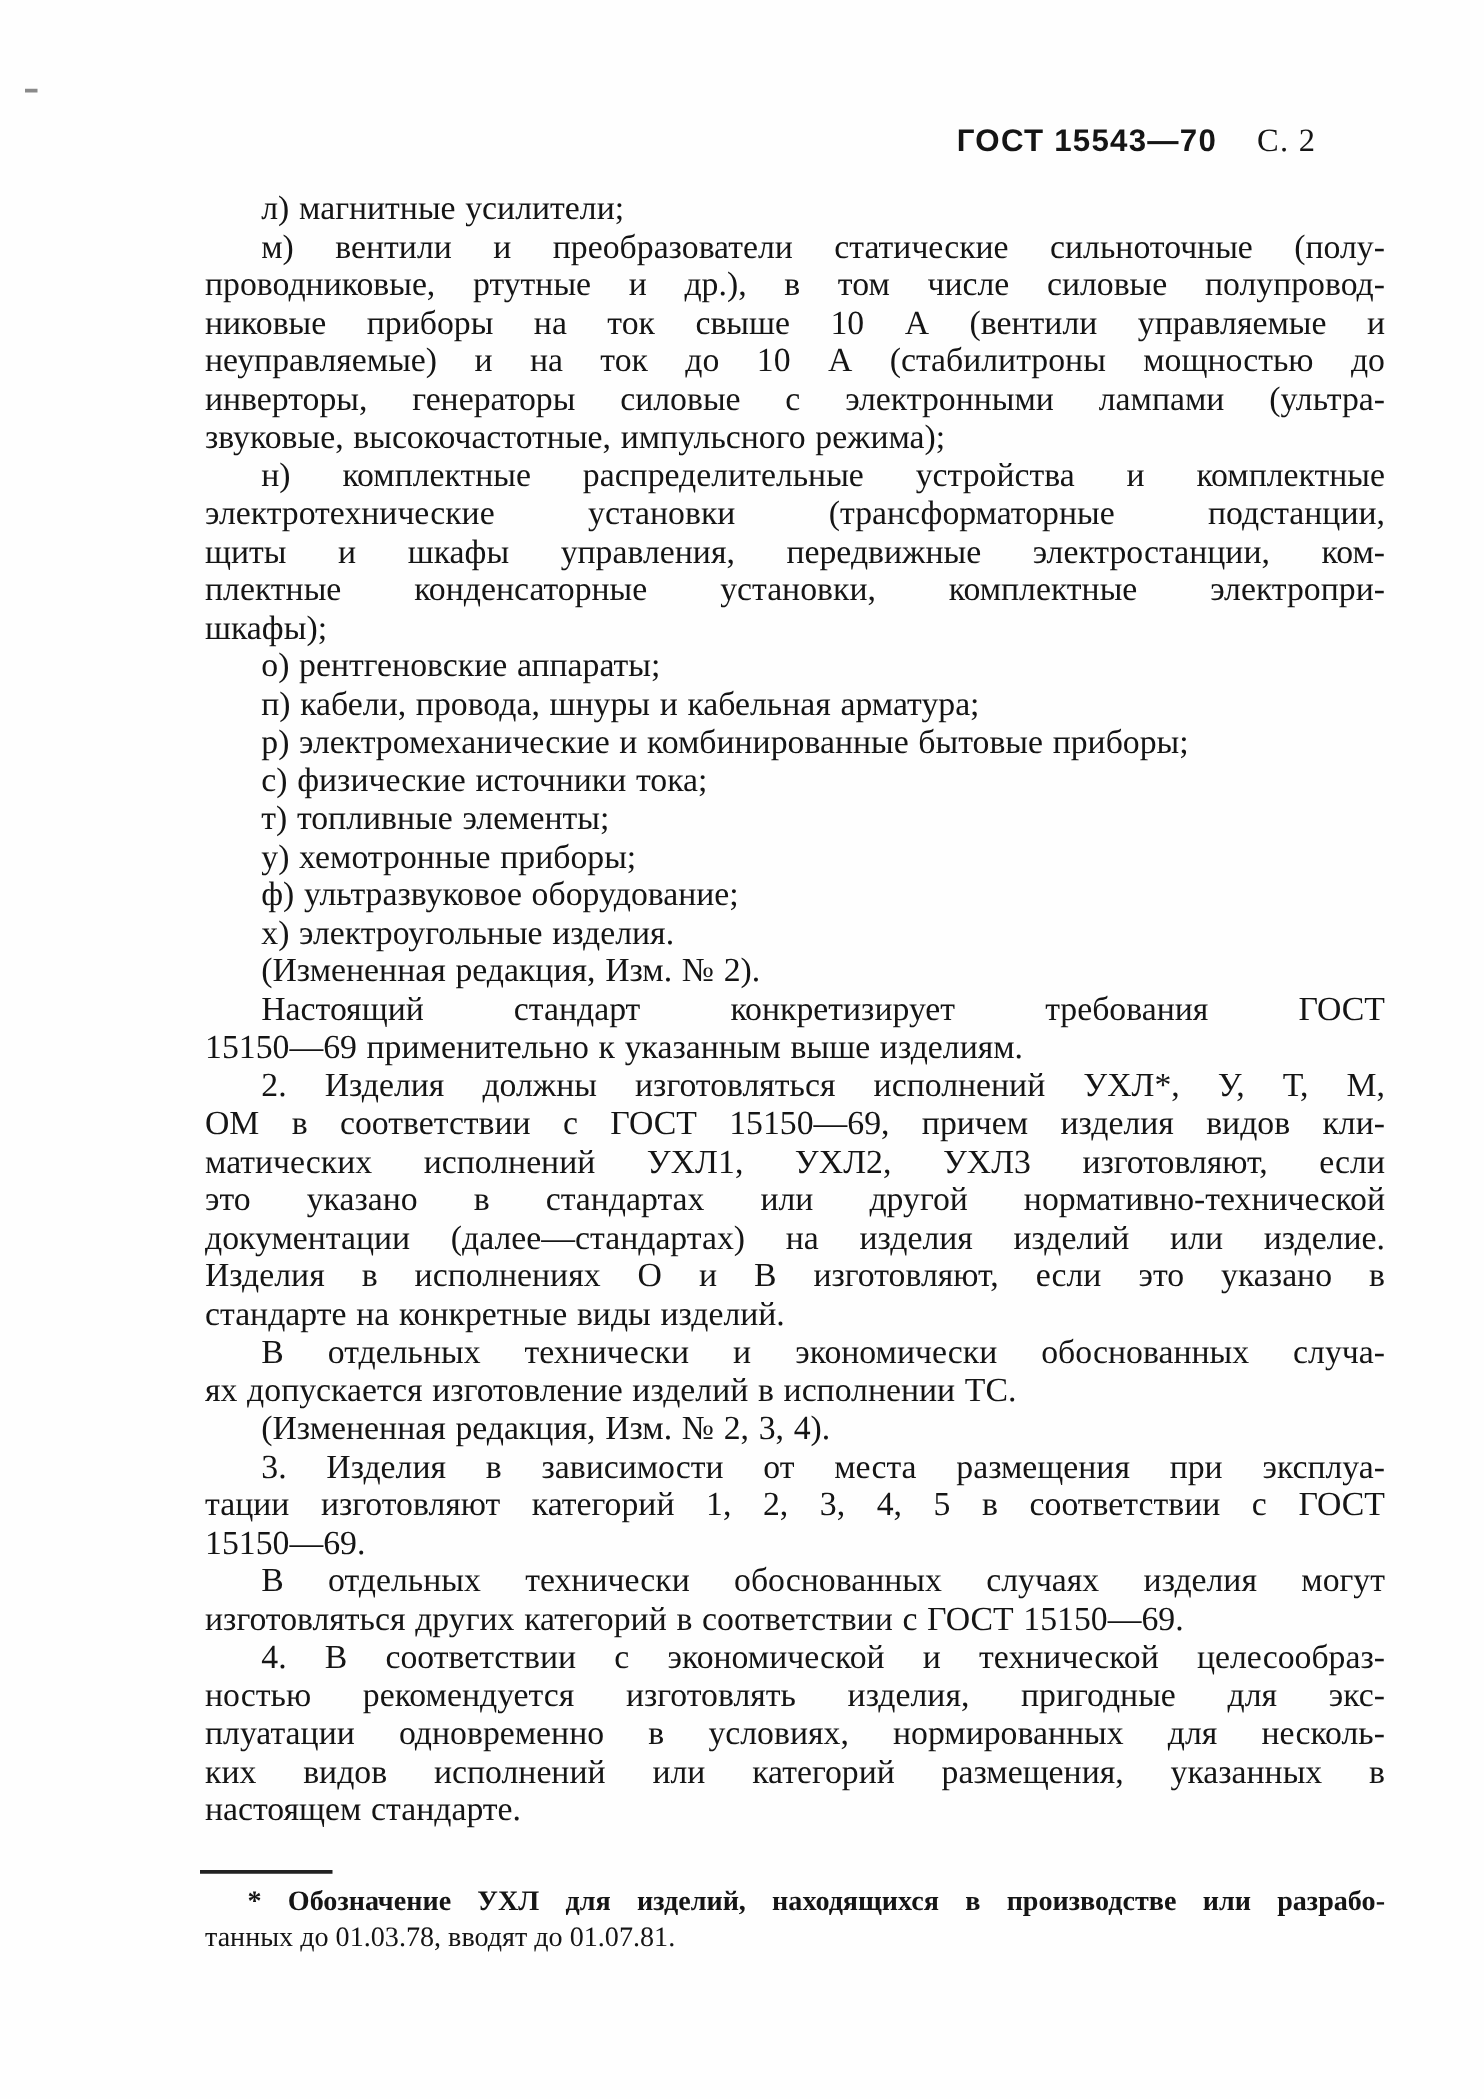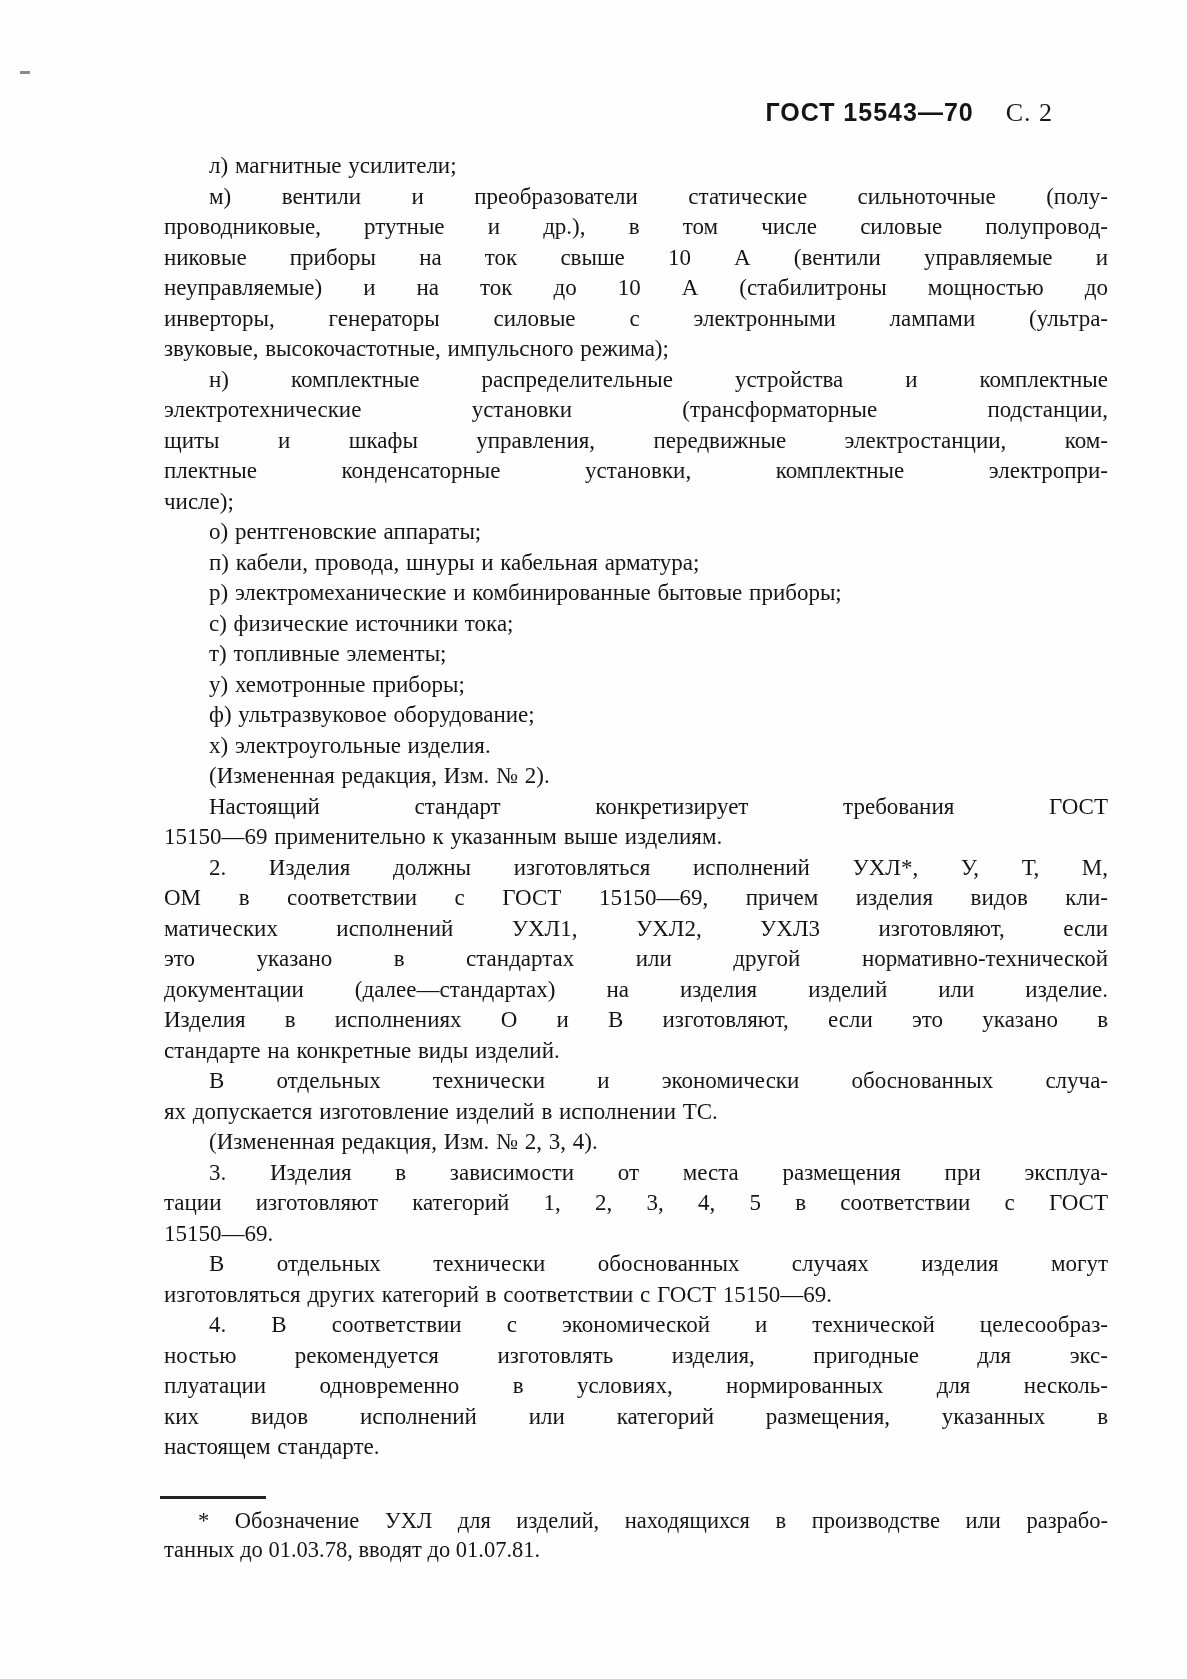--- a/index.html
+++ b/index.html
@@ -43,21 +43,21 @@
     font-weight: normal;
     font-family: "Liberation Serif", serif;
     font-size: 26px;
     margin-left: 24px;
   }
   .docbody {
     position: absolute;
     left: 164px;
     top: 151px;
     width: 944px;
-    font-size: 23px;
+    font-size: 27px;
     line-height: 30.5px;
     word-spacing: 1px;
   }
   .paragraph { margin: 0; }
   .paragraph.bold { font-weight: normal; }
   .line {
     text-align: justify;
     white-space: normal;
   }
   .line.just {
@@ -77,20 +77,21 @@
   .footnote {
     position: absolute;
     left: 164px;
     top: 1506px;
     width: 944px;
     font-size: 22.5px;
     line-height: 29px;
   }
   .footnote .line.first-fn {
     text-indent: 34px;
+    font-weight: bold;
   }
 </style>
 </head>
 <body>
 
 <div class="page">
   <div class="speck"></div>
   <div class="header">
     <span class="std">ГОСТ 15543—70</span>
     <span class="pg">С. 2</span>
@@ -105,21 +106,21 @@
         <div class="line just">никовые приборы на ток свыше 10 А (вентили управляемые и</div>
         <div class="line just">неуправляемые) и на ток до 10 А (стабилитроны мощностью до</div>
         <div class="line just">инверторы, генераторы силовые с электронными лампами (ультра-</div>
         <div class="line">звуковые, высокочастотные, импульсного режима);</div>
       </div>
       <div class="paragraph">
         <div class="line first just">н) комплектные распределительные устройства и комплектные</div>
         <div class="line just">электротехнические установки (трансформаторные подстанции,</div>
         <div class="line just">щиты и шкафы управления, передвижные электростанции, ком-</div>
         <div class="line just">плектные конденсаторные установки, комплектные электропри-</div>
-        <div class="line">числе);</div>
+        <div class="line">шкафы);</div>
       </div>
       <div class="paragraph">
         <div class="line first">о) рентгеновские аппараты;</div>
       </div>
       <div class="paragraph">
         <div class="line first">п) кабели, провода, шнуры и кабельная арматура;</div>
       </div>
       <div class="paragraph">
         <div class="line first">р) электромеханические и комбинированные бытовые приборы;</div>
       </div>

